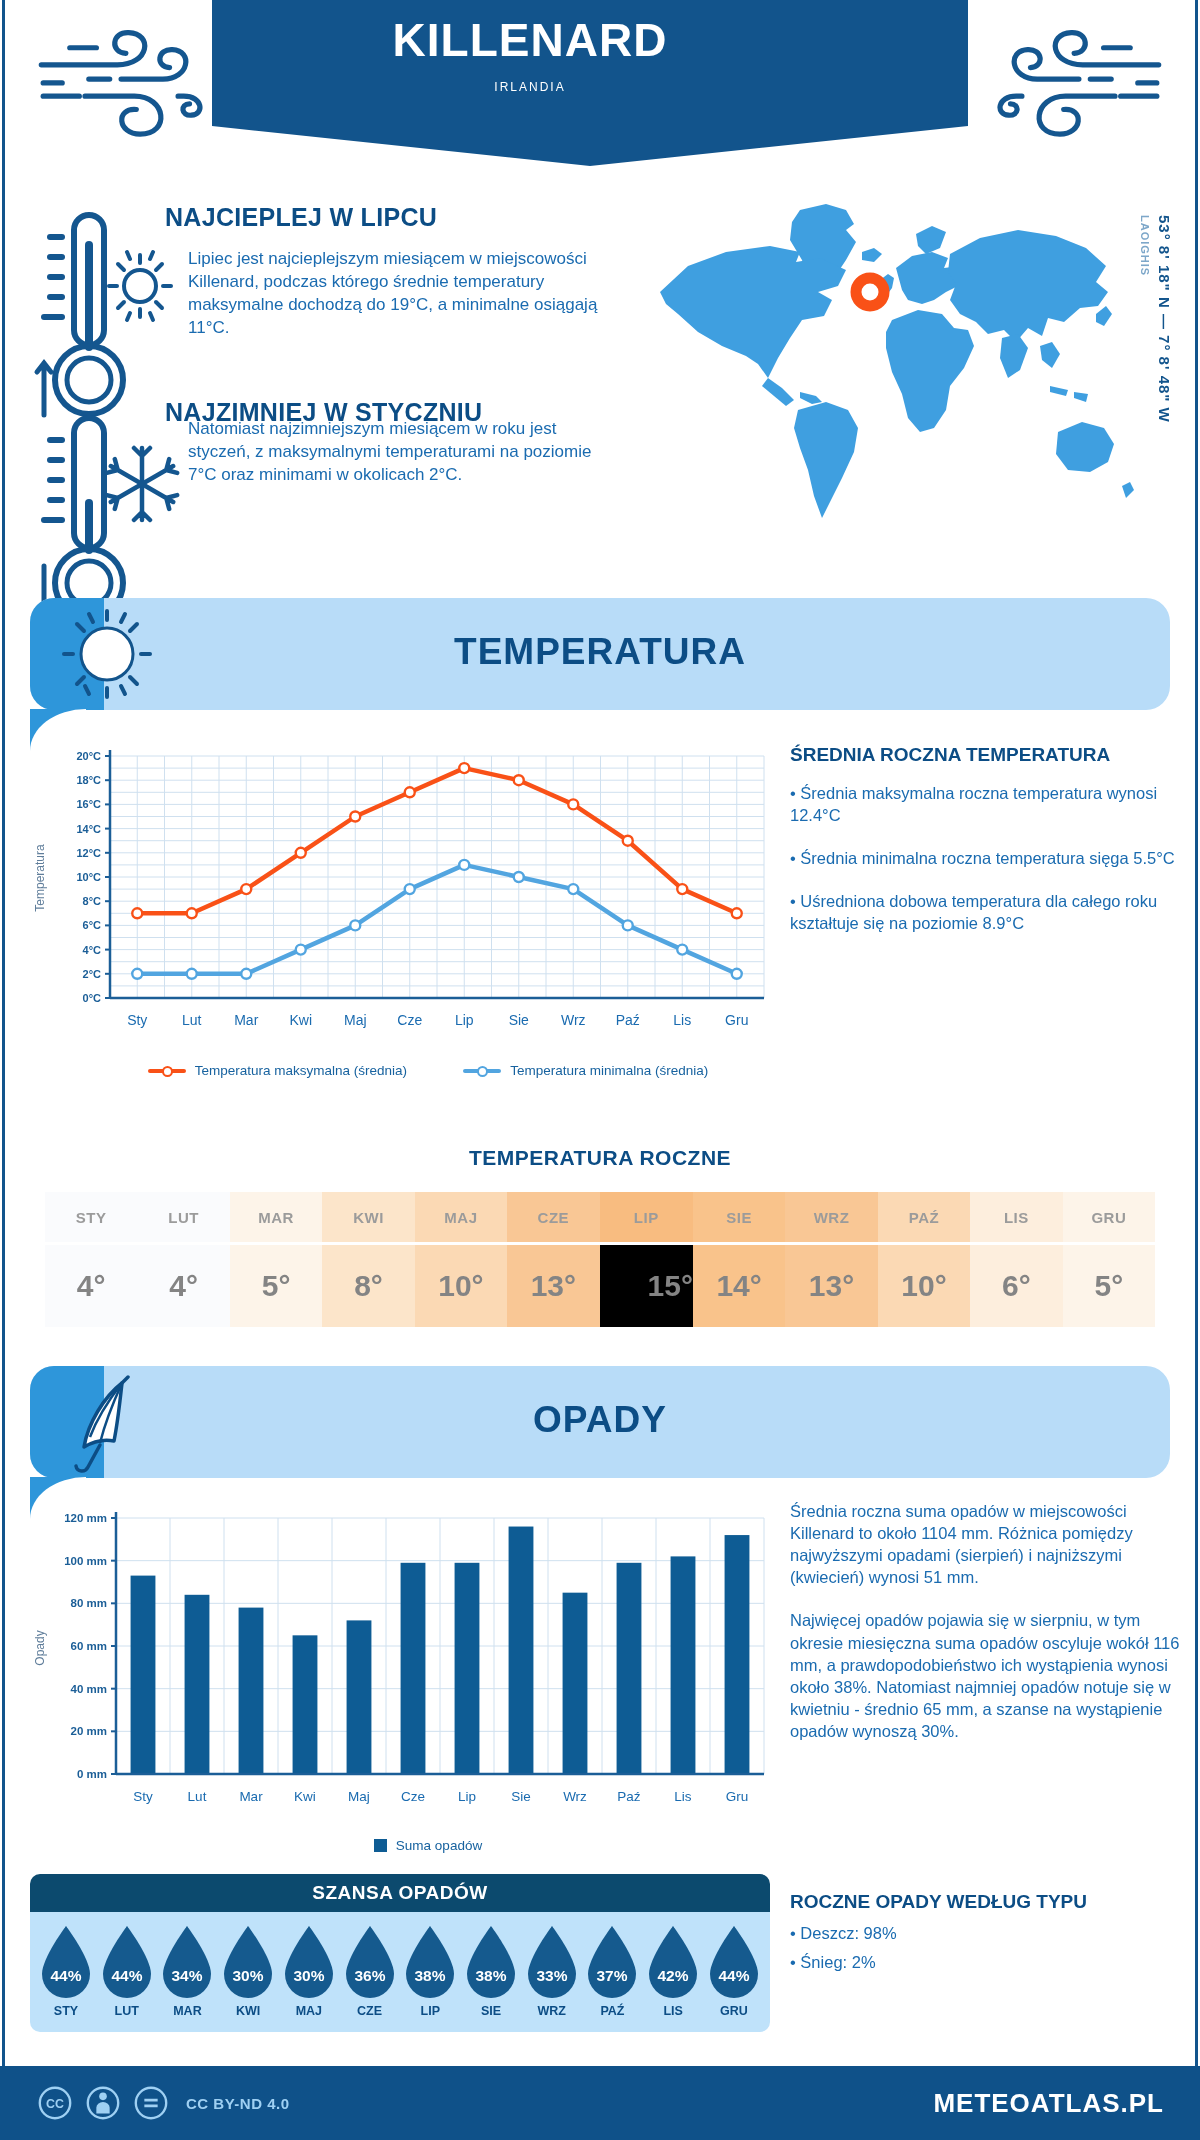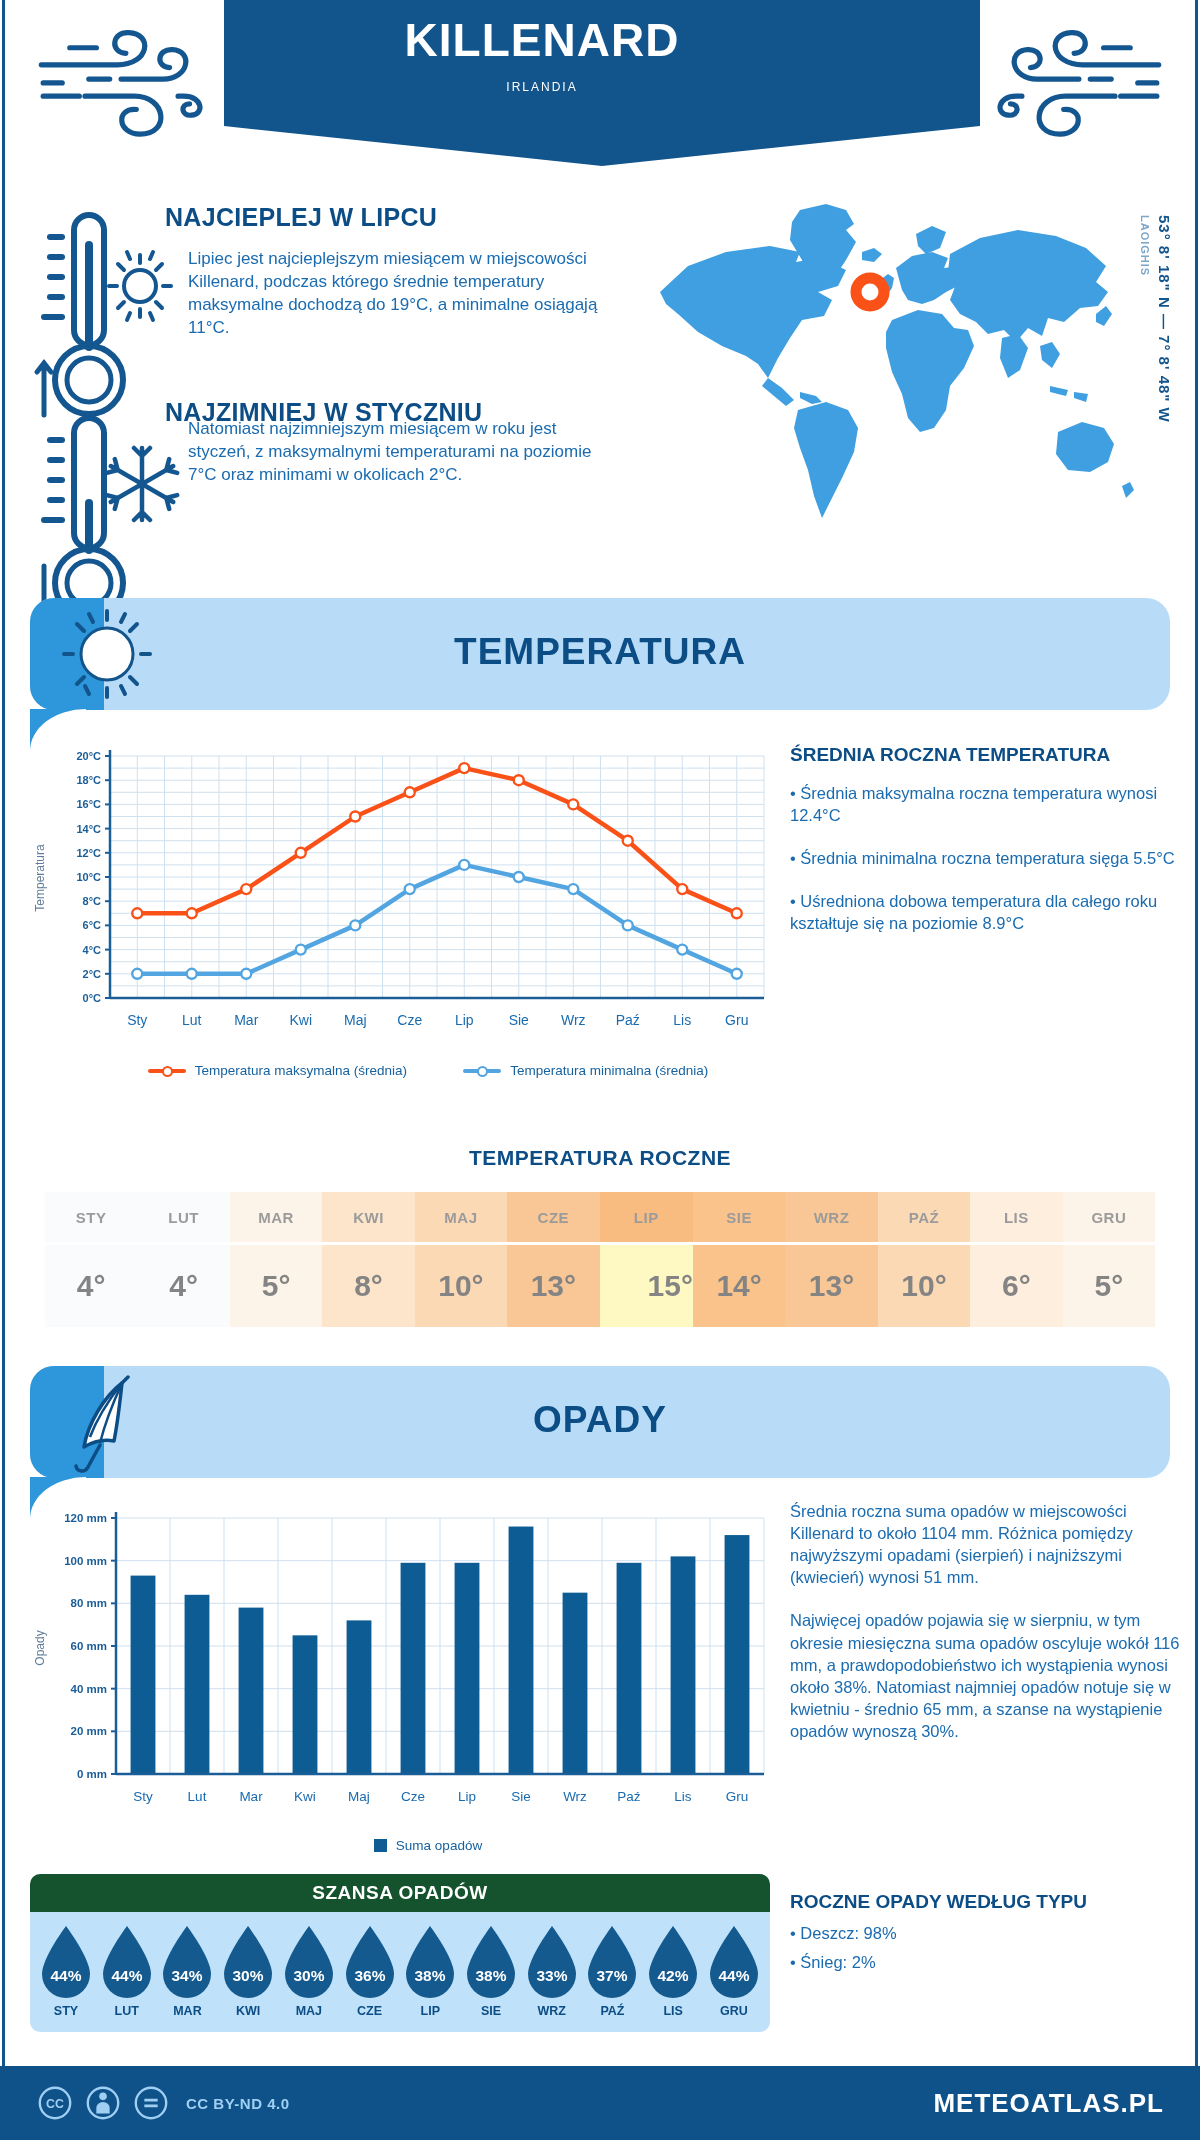--- a/index.html
+++ b/index.html
@@ -3,21 +3,21 @@
 <meta charset="utf-8">
 <style>
   html,body{margin:0;padding:0;background:#fff;}
   body{font-family:"Liberation Sans",sans-serif;}
   .page{position:relative;width:1200px;height:2140px;background:#fff;overflow:hidden;}
   .edge{position:absolute;top:0;width:3px;height:2066px;background:#12548c;}
   .edge-l{left:2px;}
   .edge-r{left:1195px;}
 
   
-  .banner{position:absolute;left:224px;top:0;width:636px;height:170px;}
+  .banner{position:absolute;left:212px;top:0;width:636px;height:170px;}
   .banner svg{position:absolute;left:0;top:0;}
   .banner-title{position:absolute;left:0;top:13px;width:100%;text-align:center;
     font-size:46px;font-weight:bold;color:#fff;letter-spacing:1px;}
   .banner-sub{position:absolute;left:0;top:80px;width:100%;text-align:center;
     font-size:12px;color:#fff;letter-spacing:2px;}
   .wind{position:absolute;top:22px;width:190px;height:118px;}
   .wind-l{left:28px;}
   .wind-r{left:982px;transform:scaleX(-1);}
 
   
@@ -64,21 +64,21 @@
     font-size:21px;font-weight:bold;color:#0c4d85;letter-spacing:0.5px;}
   .daily{position:absolute;left:45px;top:1192px;width:1110px;display:flex;}
   .daily-col{flex:1;display:flex;flex-direction:column;}
   .daily-m{height:50px;display:flex;align-items:center;justify-content:center;
     font-size:15px;font-weight:bold;color:#9b9b9b;letter-spacing:0.5px;}
   .daily-v{margin-top:3px;height:82px;display:flex;align-items:center;justify-content:center;
     font-size:30px;font-weight:bold;color:#848484;}
 
   
   .chance{position:absolute;left:30px;top:1874px;width:740px;}
-  .chance-head{height:38px;background:#14532d;border-radius:10px 10px 0 0;color:#fff;
+  .chance-head{height:38px;background:#0c4a6e;border-radius:10px 10px 0 0;color:#fff;
     font-weight:bold;font-size:19px;display:flex;align-items:center;justify-content:center;letter-spacing:0.5px;}
   .chance-body{background:#bfe2fa;border-radius:0 0 10px 10px;padding:12px 8px 14px;
     display:flex;justify-content:space-between;}
   .drop{width:56px;display:flex;flex-direction:column;align-items:center;}
   .drop-month{margin-top:4px;font-size:12.5px;font-weight:bold;color:#0c4d85;}
 
   
   .footer{position:absolute;left:0;top:2066px;width:1200px;height:74px;background:#0f5189;
     display:flex;align-items:center;padding:0 36px;box-sizing:border-box;}
   .cc-group{display:flex;align-items:center;gap:10px;}
@@ -383,21 +383,21 @@
       <div class="daily-col">
         <div class="daily-m" style="background: rgb(251, 217, 180);">MAJ</div>
         <div class="daily-v" style="background: rgb(251, 217, 180);">10°</div>
       </div>
       <div class="daily-col">
         <div class="daily-m" style="background: rgb(249, 199, 149);">CZE</div>
         <div class="daily-v" style="background: rgb(249, 199, 149);">13°</div>
       </div>
       <div class="daily-col">
         <div class="daily-m" style="background: rgb(248, 188, 128);">LIP</div>
-        <div class="daily-v" style="background: #fef9c3; padding-left: 48px;">15°</div>
+        <div class="daily-v" style="background: #000000; padding-left: 48px;">15°</div>
       </div>
       <div class="daily-col">
         <div class="daily-m" style="background: rgb(249, 195, 139);">SIE</div>
         <div class="daily-v" style="background: rgb(249, 195, 139);">14°</div>
       </div>
       <div class="daily-col">
         <div class="daily-m" style="background: rgb(249, 199, 149);">WRZ</div>
         <div class="daily-v" style="background: rgb(249, 199, 149);">13°</div>
       </div>
       <div class="daily-col">

